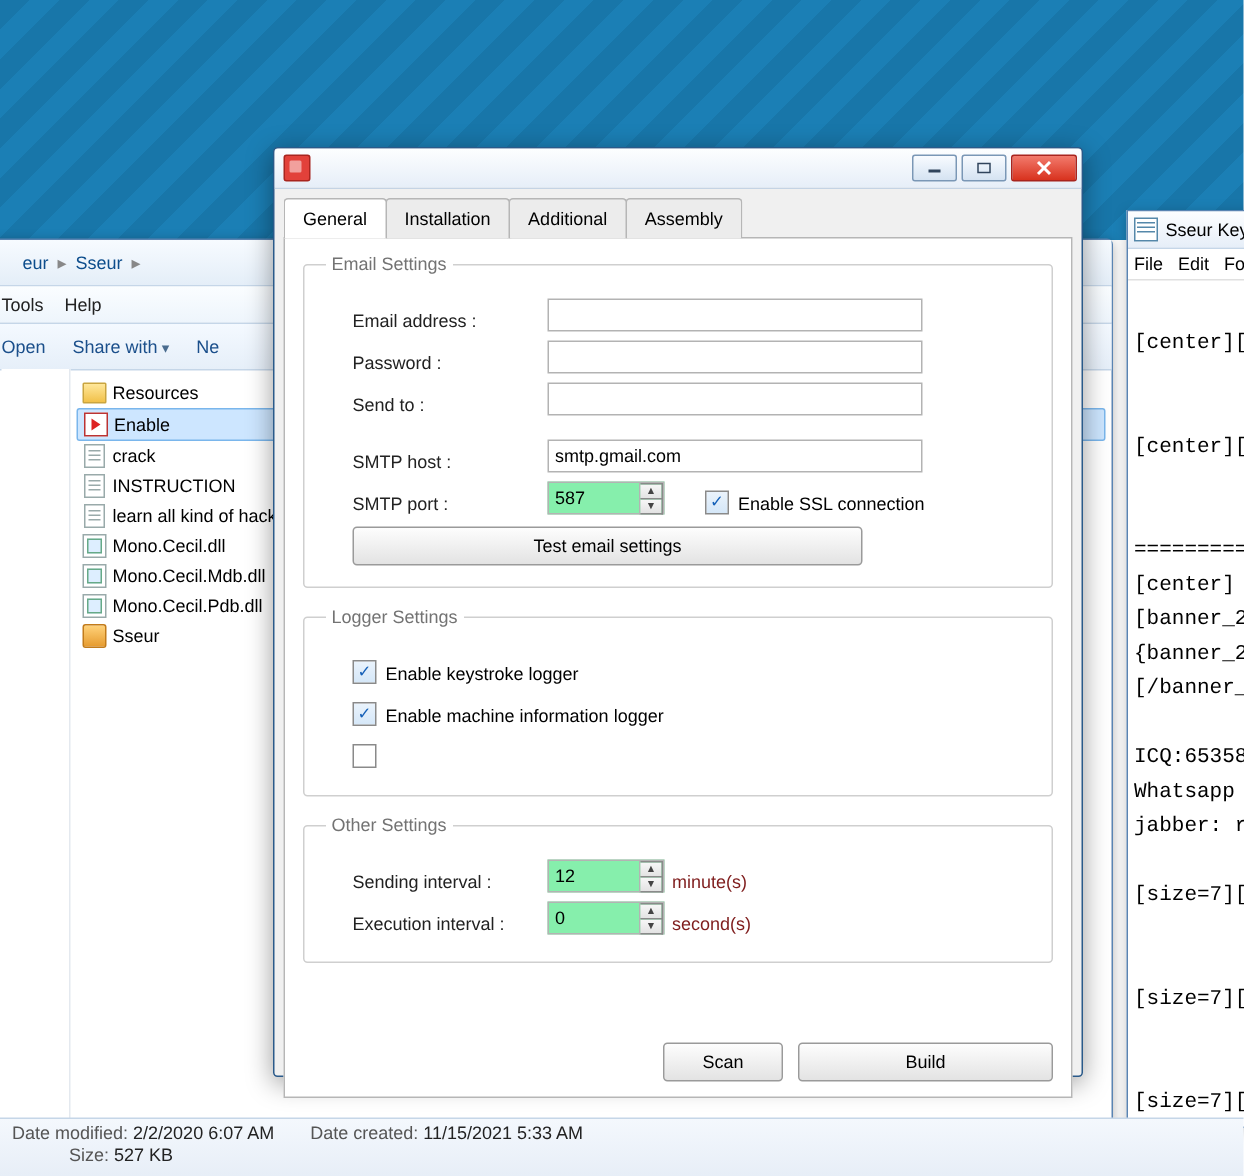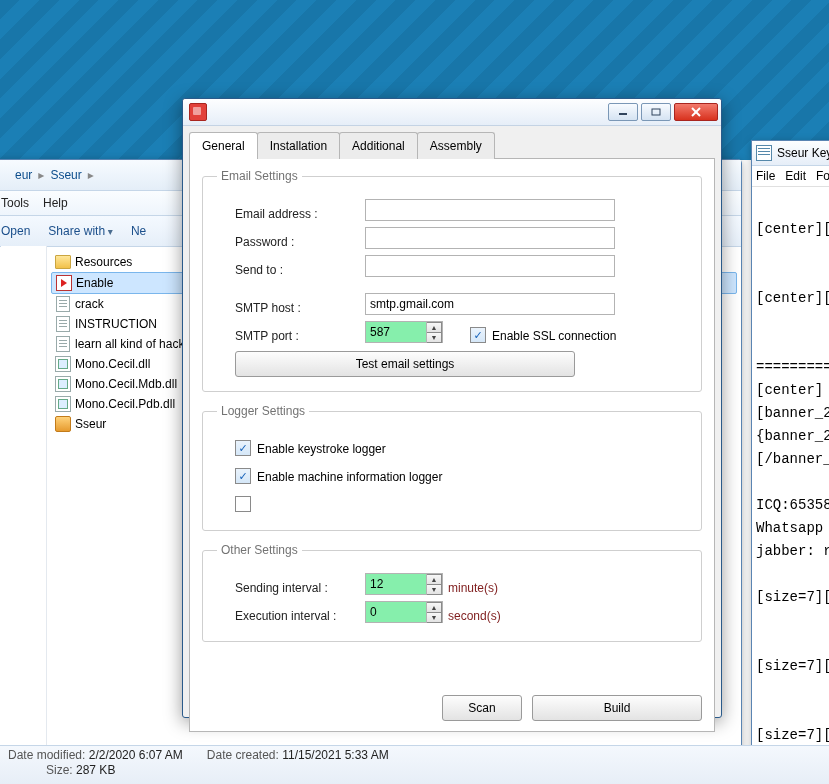--- a/index.html
+++ b/index.html
@@ -313,18 +313,18 @@
 
 [size=7][u
 
 
 [/center]</div>
 </div>
 
 <div class="statusbar">
   <div class="sb-grp">
     <span><span>Date modified: </span><b>2/2/2020 6:07 AM</b></span>
-    <span style="padding-left:38px"><span>Size: </span><b>287 KB</b></span>
+    <span style="padding-left:38px"><span>Size: </span><b>527 KB</b></span>
   </div>
   <div class="sb-grp">
     <span><span>Date created: </span><b>11/15/2021 5:33 AM</b></span>
   </div>
 </div>
 
 </body></html>

